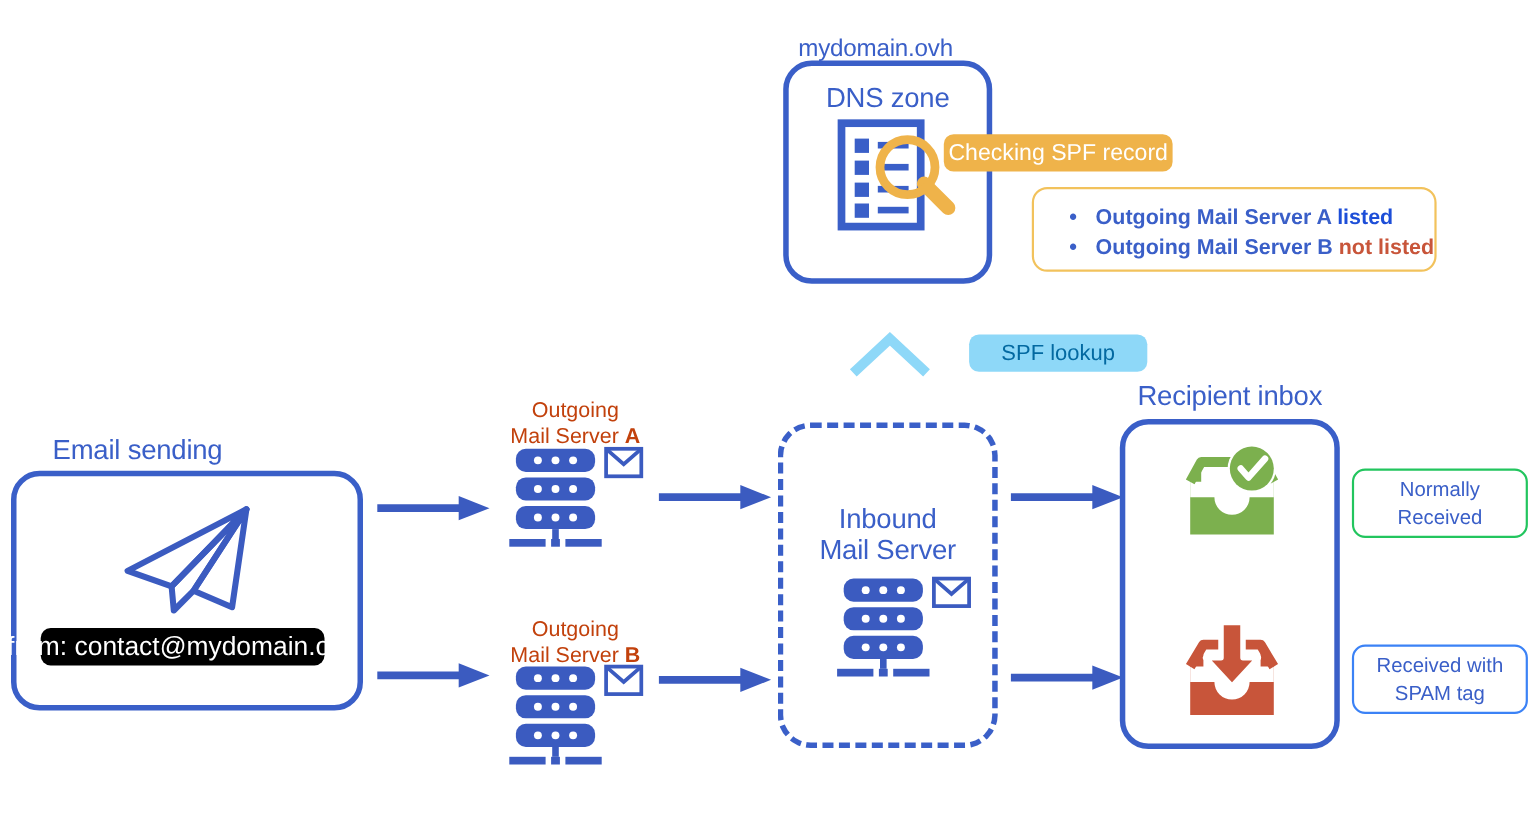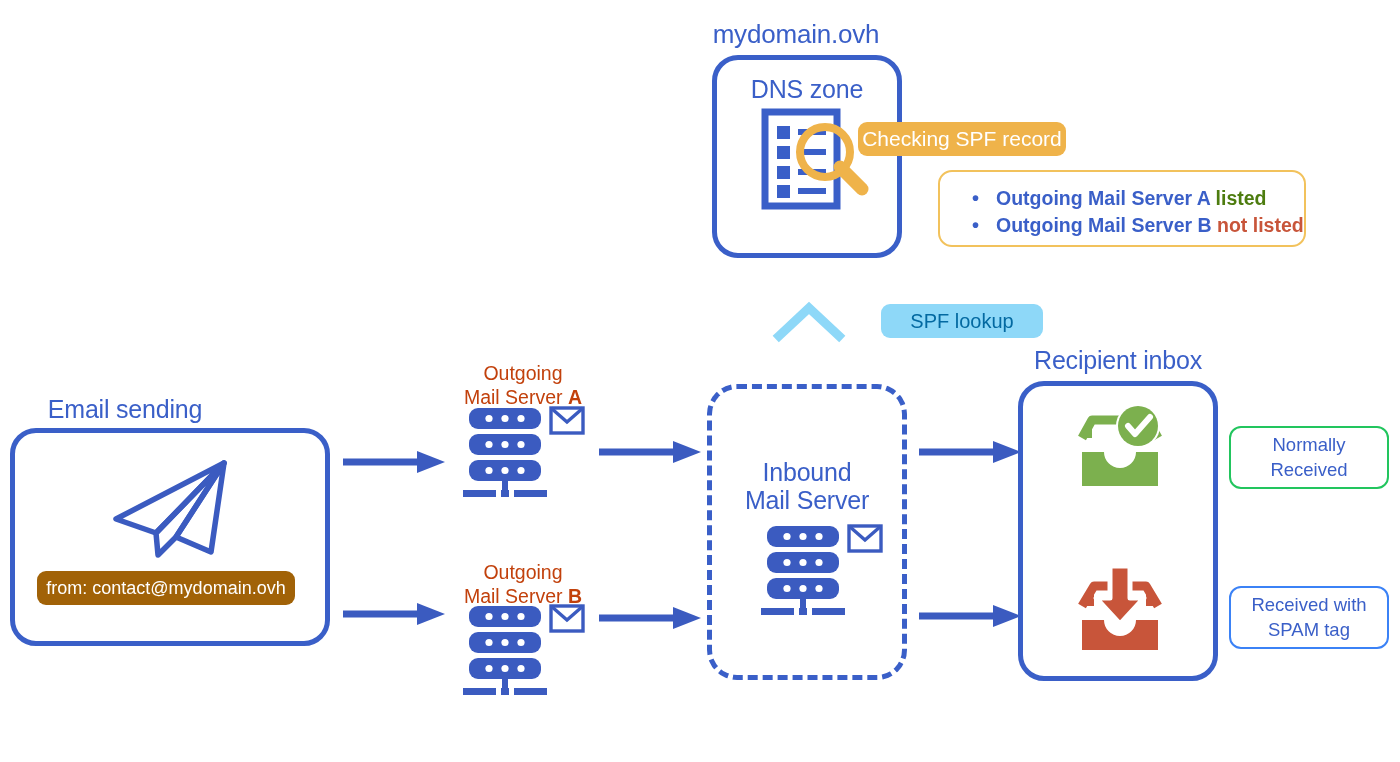--- a/index.html
+++ b/index.html
@@ -46,24 +46,24 @@
   }
   .panel-dashed {
     border: 5px dashed #3a5fc8;
     border-radius: 30px;
     background: #ffffff;
     box-sizing: border-box;
   }
 
   
   .from-pill {
-    background: #a16207;
+    background: #000000;
     border-radius: 9px;
     color: #ffffff;
-    font-size: 18px;
+    font-size: 24px;
     display: flex;
     align-items: center;
     justify-content: center;
     box-sizing: border-box;
     white-space: nowrap;
   }
 
   
   .badge-orange {
     background: #efb34a;
@@ -109,21 +109,21 @@
     line-height: 1.38;
     white-space: nowrap;
   }
   .list-box li::before {
     content: "\2022";
     position: absolute;
     left: -24px;
     color: #3a5fc8;
     font-size: 20px;
   }
-  .st-listed { color: #4d7c0f; font-weight: bold; }
+  .st-listed { color: #1d4ed8; font-weight: bold; }
   .st-notlisted { color: #c8553a; font-weight: bold; }
 
   
   .chip {
     border-radius: 12px;
     background: #ffffff;
     box-sizing: border-box;
     display: flex;
     align-items: center;
     justify-content: center;
@@ -135,21 +135,21 @@
   .chip-green { border: 2px solid #22c55e; }
   .chip-red   { border: 2px solid #3b82f6; }
 
   svg { display: block; overflow: visible; }
 </style>
 </head>
 <body>
 
 <div id="stage">
 
-  <div class="abs lbl" style="left:686px; top:20px; width:220px; font-size:26px;">mydomain.ovh</div>
+  <div class="abs lbl" style="left:686px; top:32px; width:220px; font-size:22px;">mydomain.ovh</div>
 
   <div class="abs panel" style="left:712px; top:55px; width:190px; height:203px;"></div>
 
   <div class="abs lbl" style="left:712px; top:75px; width:190px;">DNS zone</div>
 
   <div class="abs" style="left:763px; top:110px; width:110px; height:100px;">
     <svg width="110" height="100" viewBox="0 0 110 100">
       <rect x="2" y="2" width="72" height="94" fill="none" stroke="#3a5fc8" stroke-width="7"></rect>
       <rect x="14" y="16" width="13" height="13" fill="#3a5fc8"></rect>
       <rect x="14" y="36" width="13" height="13" fill="#3a5fc8"></rect>

